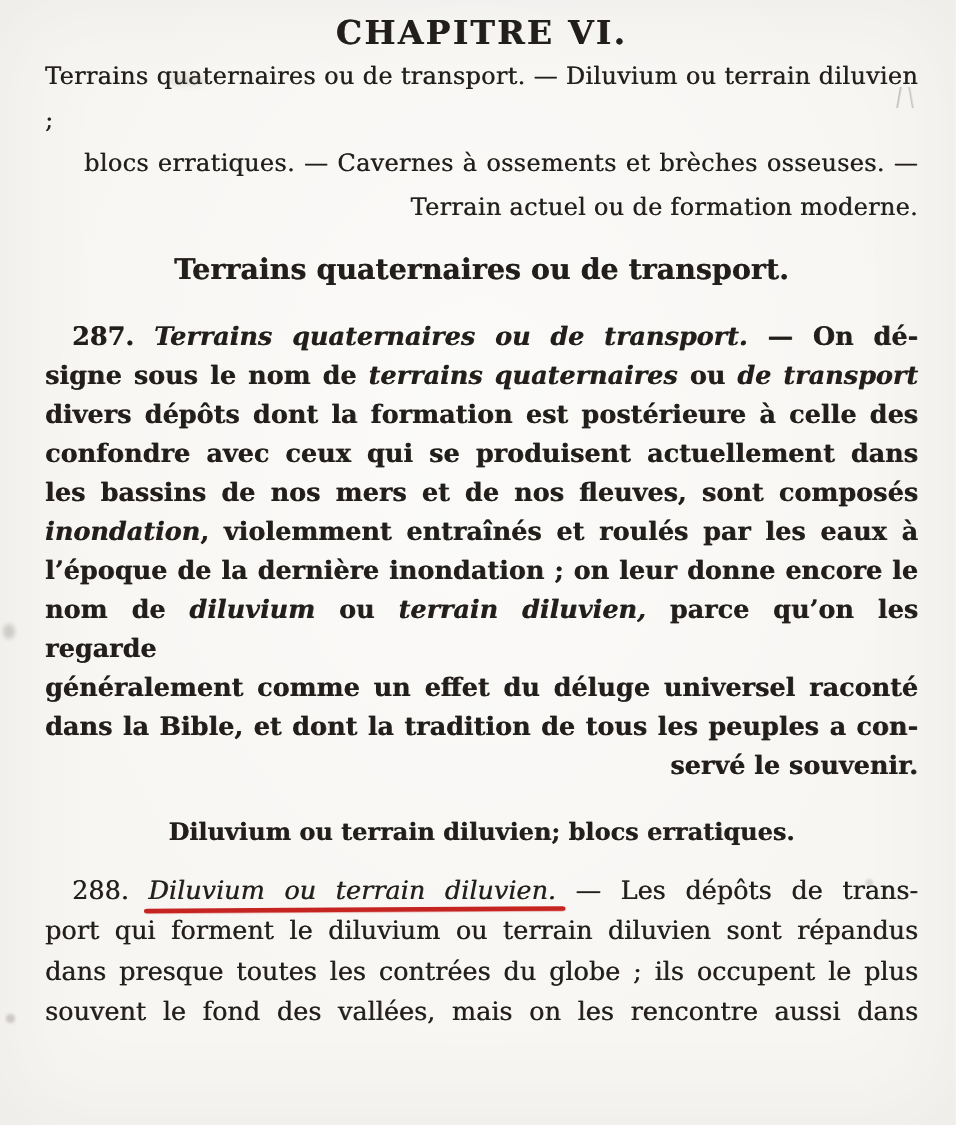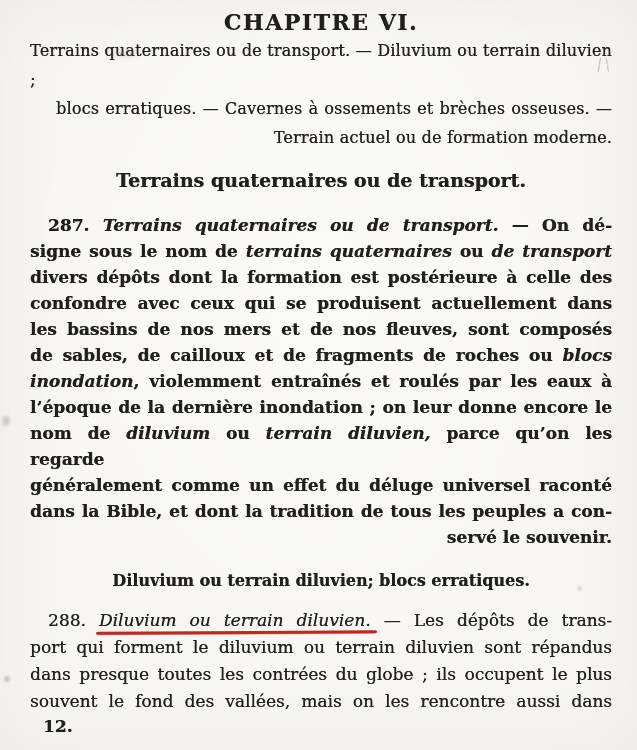--- a/index.html
+++ b/index.html
@@ -142,33 +142,31 @@
     </div>
 
   <h2 class="section-heading">Terrains quaternaires ou de transport.</h2>
 
   <div class="para para-287">
       <div class="line just first"><span class="run-r">287. </span><span class="run-i">Terrains quaternaires ou de transport.</span><span class="run-r"> — On dé-</span></div>
       <div class="line just"><span class="run-r">signe sous le nom de </span><span class="run-i">terrains quaternaires</span><span class="run-r"> ou </span><span class="run-i">de transport</span></div>
       <div class="line just"><span class="run-r">divers dépôts dont la formation est postérieure à celle des</span></div>
       <div class="line just"><span class="run-r">confondre avec ceux qui se produisent actuellement dans</span></div>
       <div class="line just"><span class="run-r">les bassins de nos mers et de nos fleuves, sont composés</span></div>
-      <div class="line just"><span class="run-r">de sables, de cailloux et de fragments de roches ou </span><span class="run-i">blocs</span></div>
       <div class="line just"><span class="run-i">inondation</span><span class="run-r">, violemment entraînés et roulés par les eaux à</span></div>
       <div class="line just"><span class="run-r">l’époque de la dernière inondation ; on leur donne encore le</span></div>
       <div class="line just"><span class="run-r">nom de </span><span class="run-i">diluvium</span><span class="run-r"> ou </span><span class="run-i">terrain diluvien,</span><span class="run-r"> parce qu’on les regarde</span></div>
       <div class="line just"><span class="run-r">généralement comme un effet du déluge universel raconté</span></div>
       <div class="line just"><span class="run-r">dans la Bible, et dont la tradition de tous les peuples a con-</span></div>
       <div class="line"><span class="run-r">servé le souvenir.</span></div>
     </div>
 
   <h3 class="sub-heading">Diluvium ou terrain diluvien; blocs erratiques.</h3>
 
   <div class="para para-288">
       <div class="line just first"><span class="run-r">288. </span><span class="run-iu">Diluvium ou terrain diluvien.</span><span class="run-r"> — Les dépôts de trans-</span></div>
       <div class="line just"><span class="run-r">port qui forment le diluvium ou terrain diluvien sont répandus</span></div>
       <div class="line just"><span class="run-r">dans presque toutes les contrées du globe ; ils occupent le plus</span></div>
       <div class="line just"><span class="run-r">souvent le fond des vallées, mais on les rencontre aussi dans</span></div>
     </div>
 
-  <div class="signature">12.</div>
 
 </div>
 
 </body></html>

